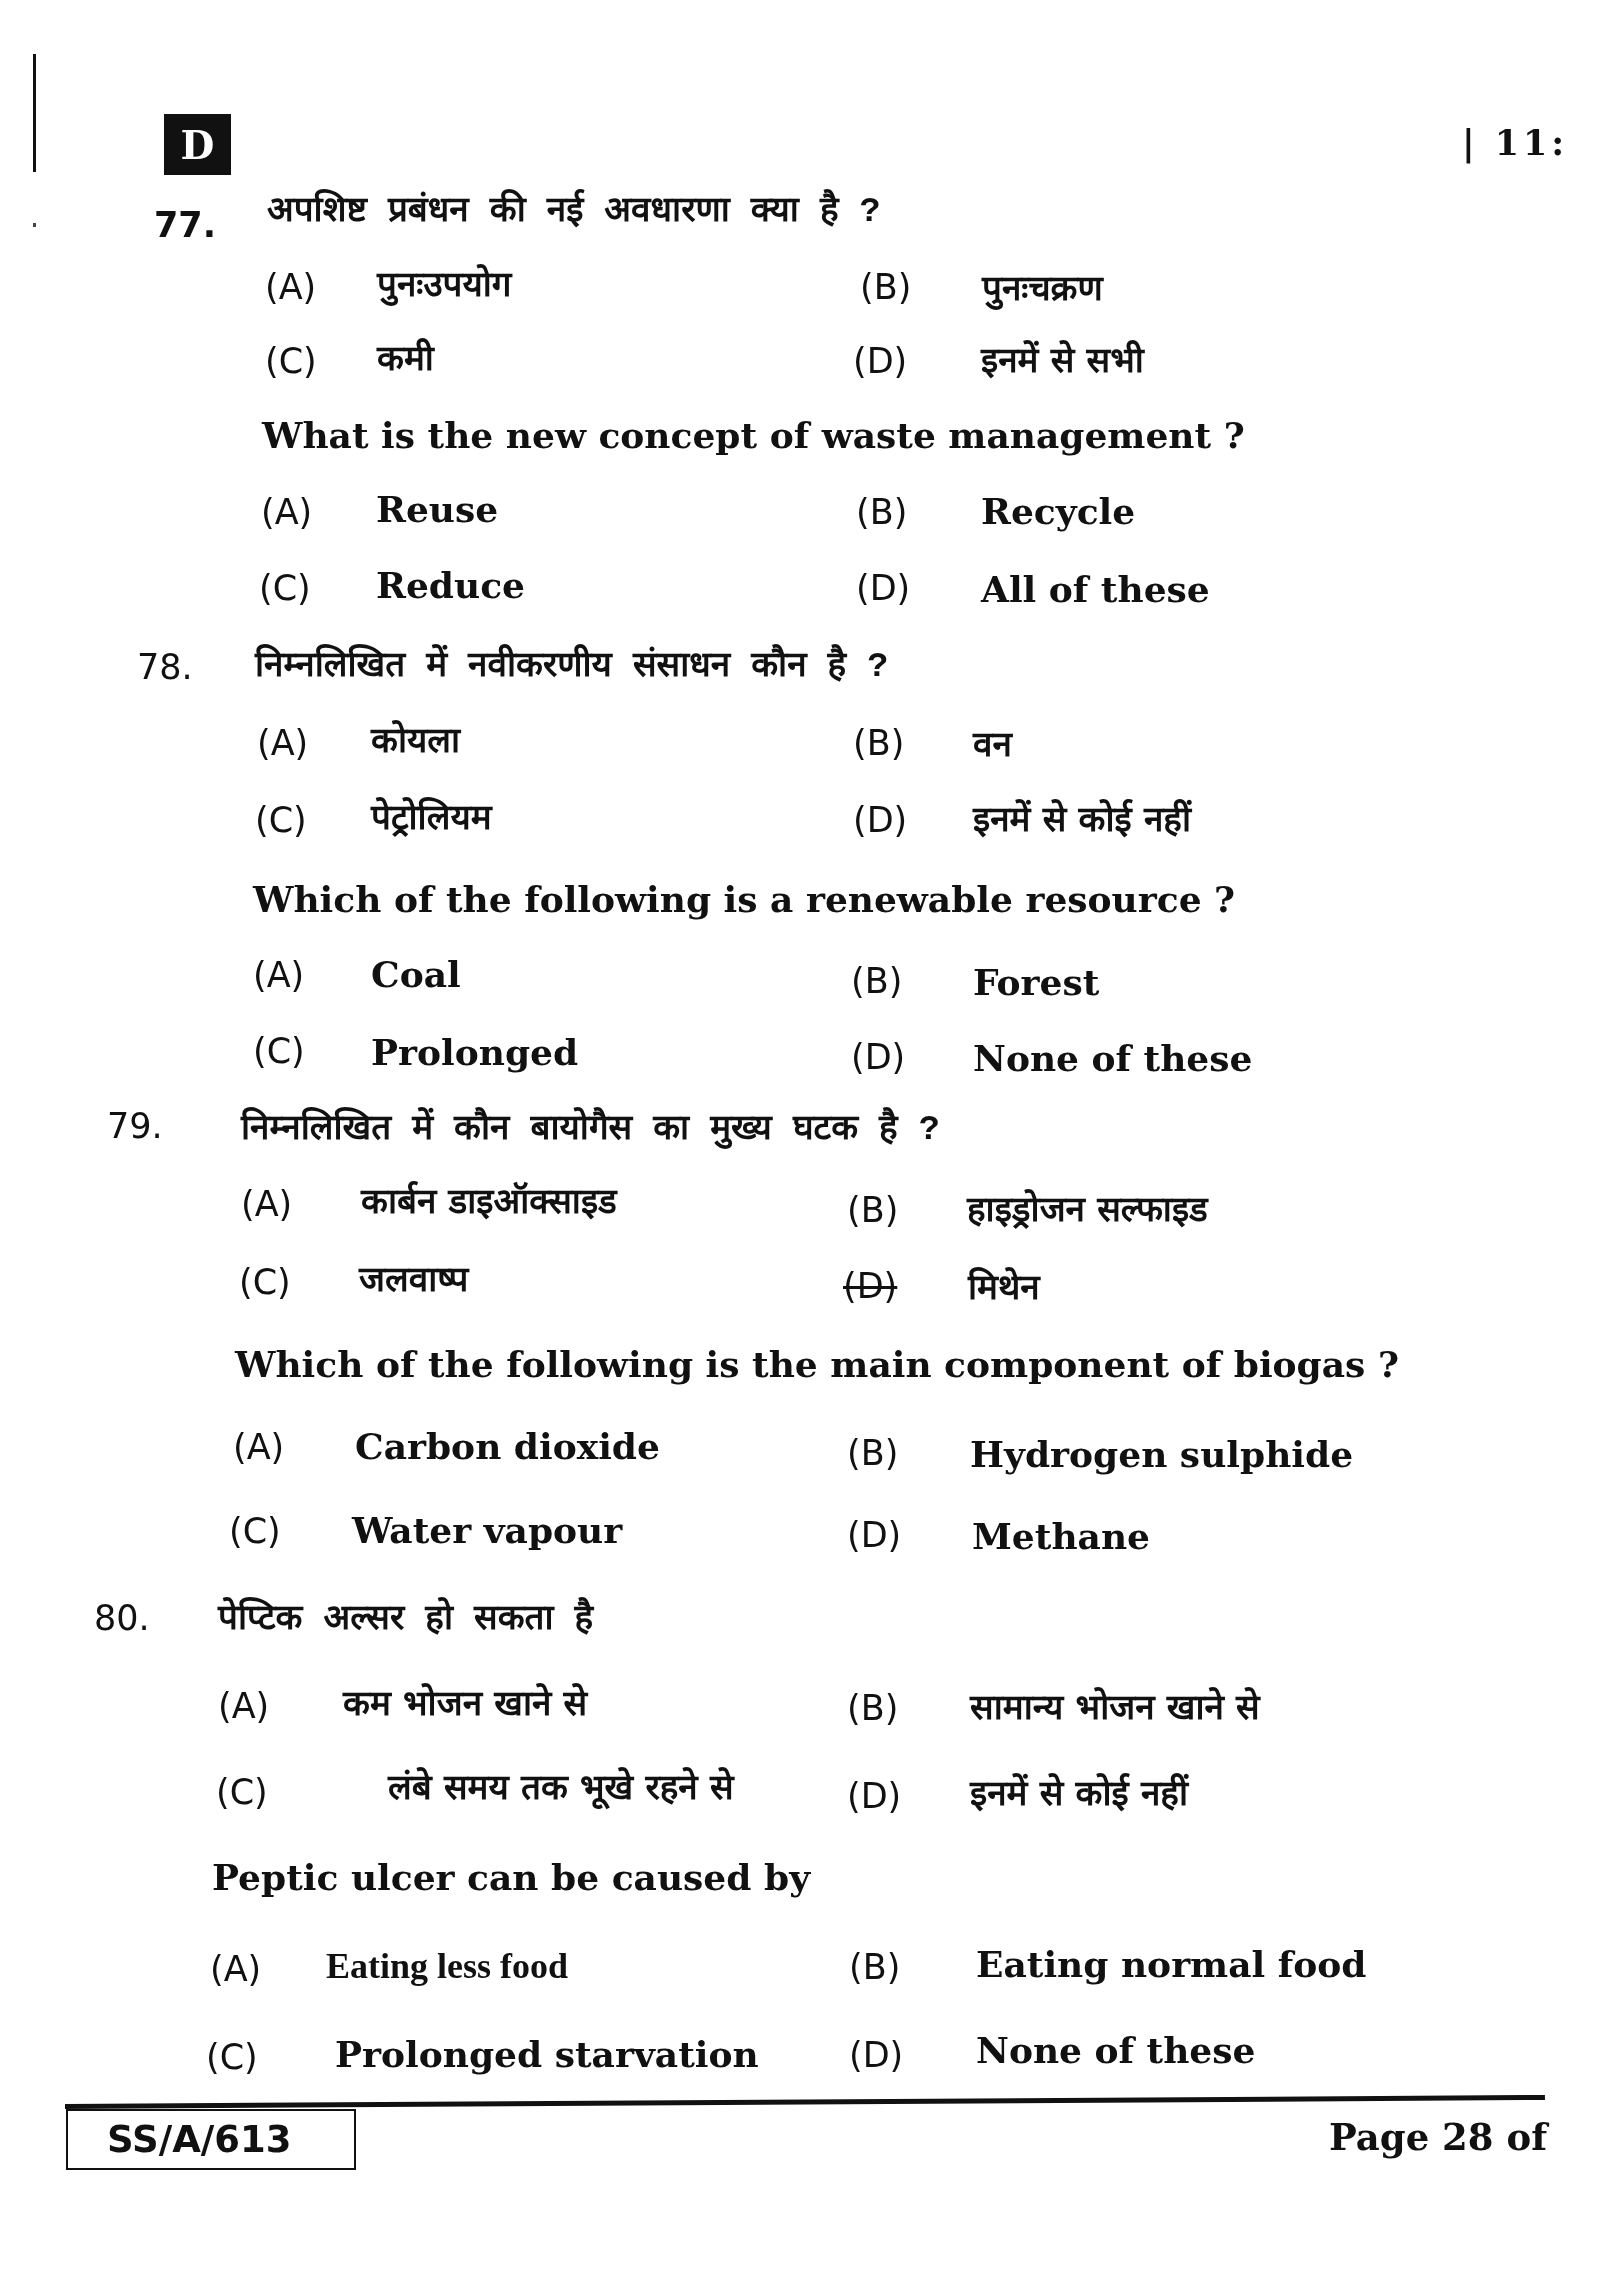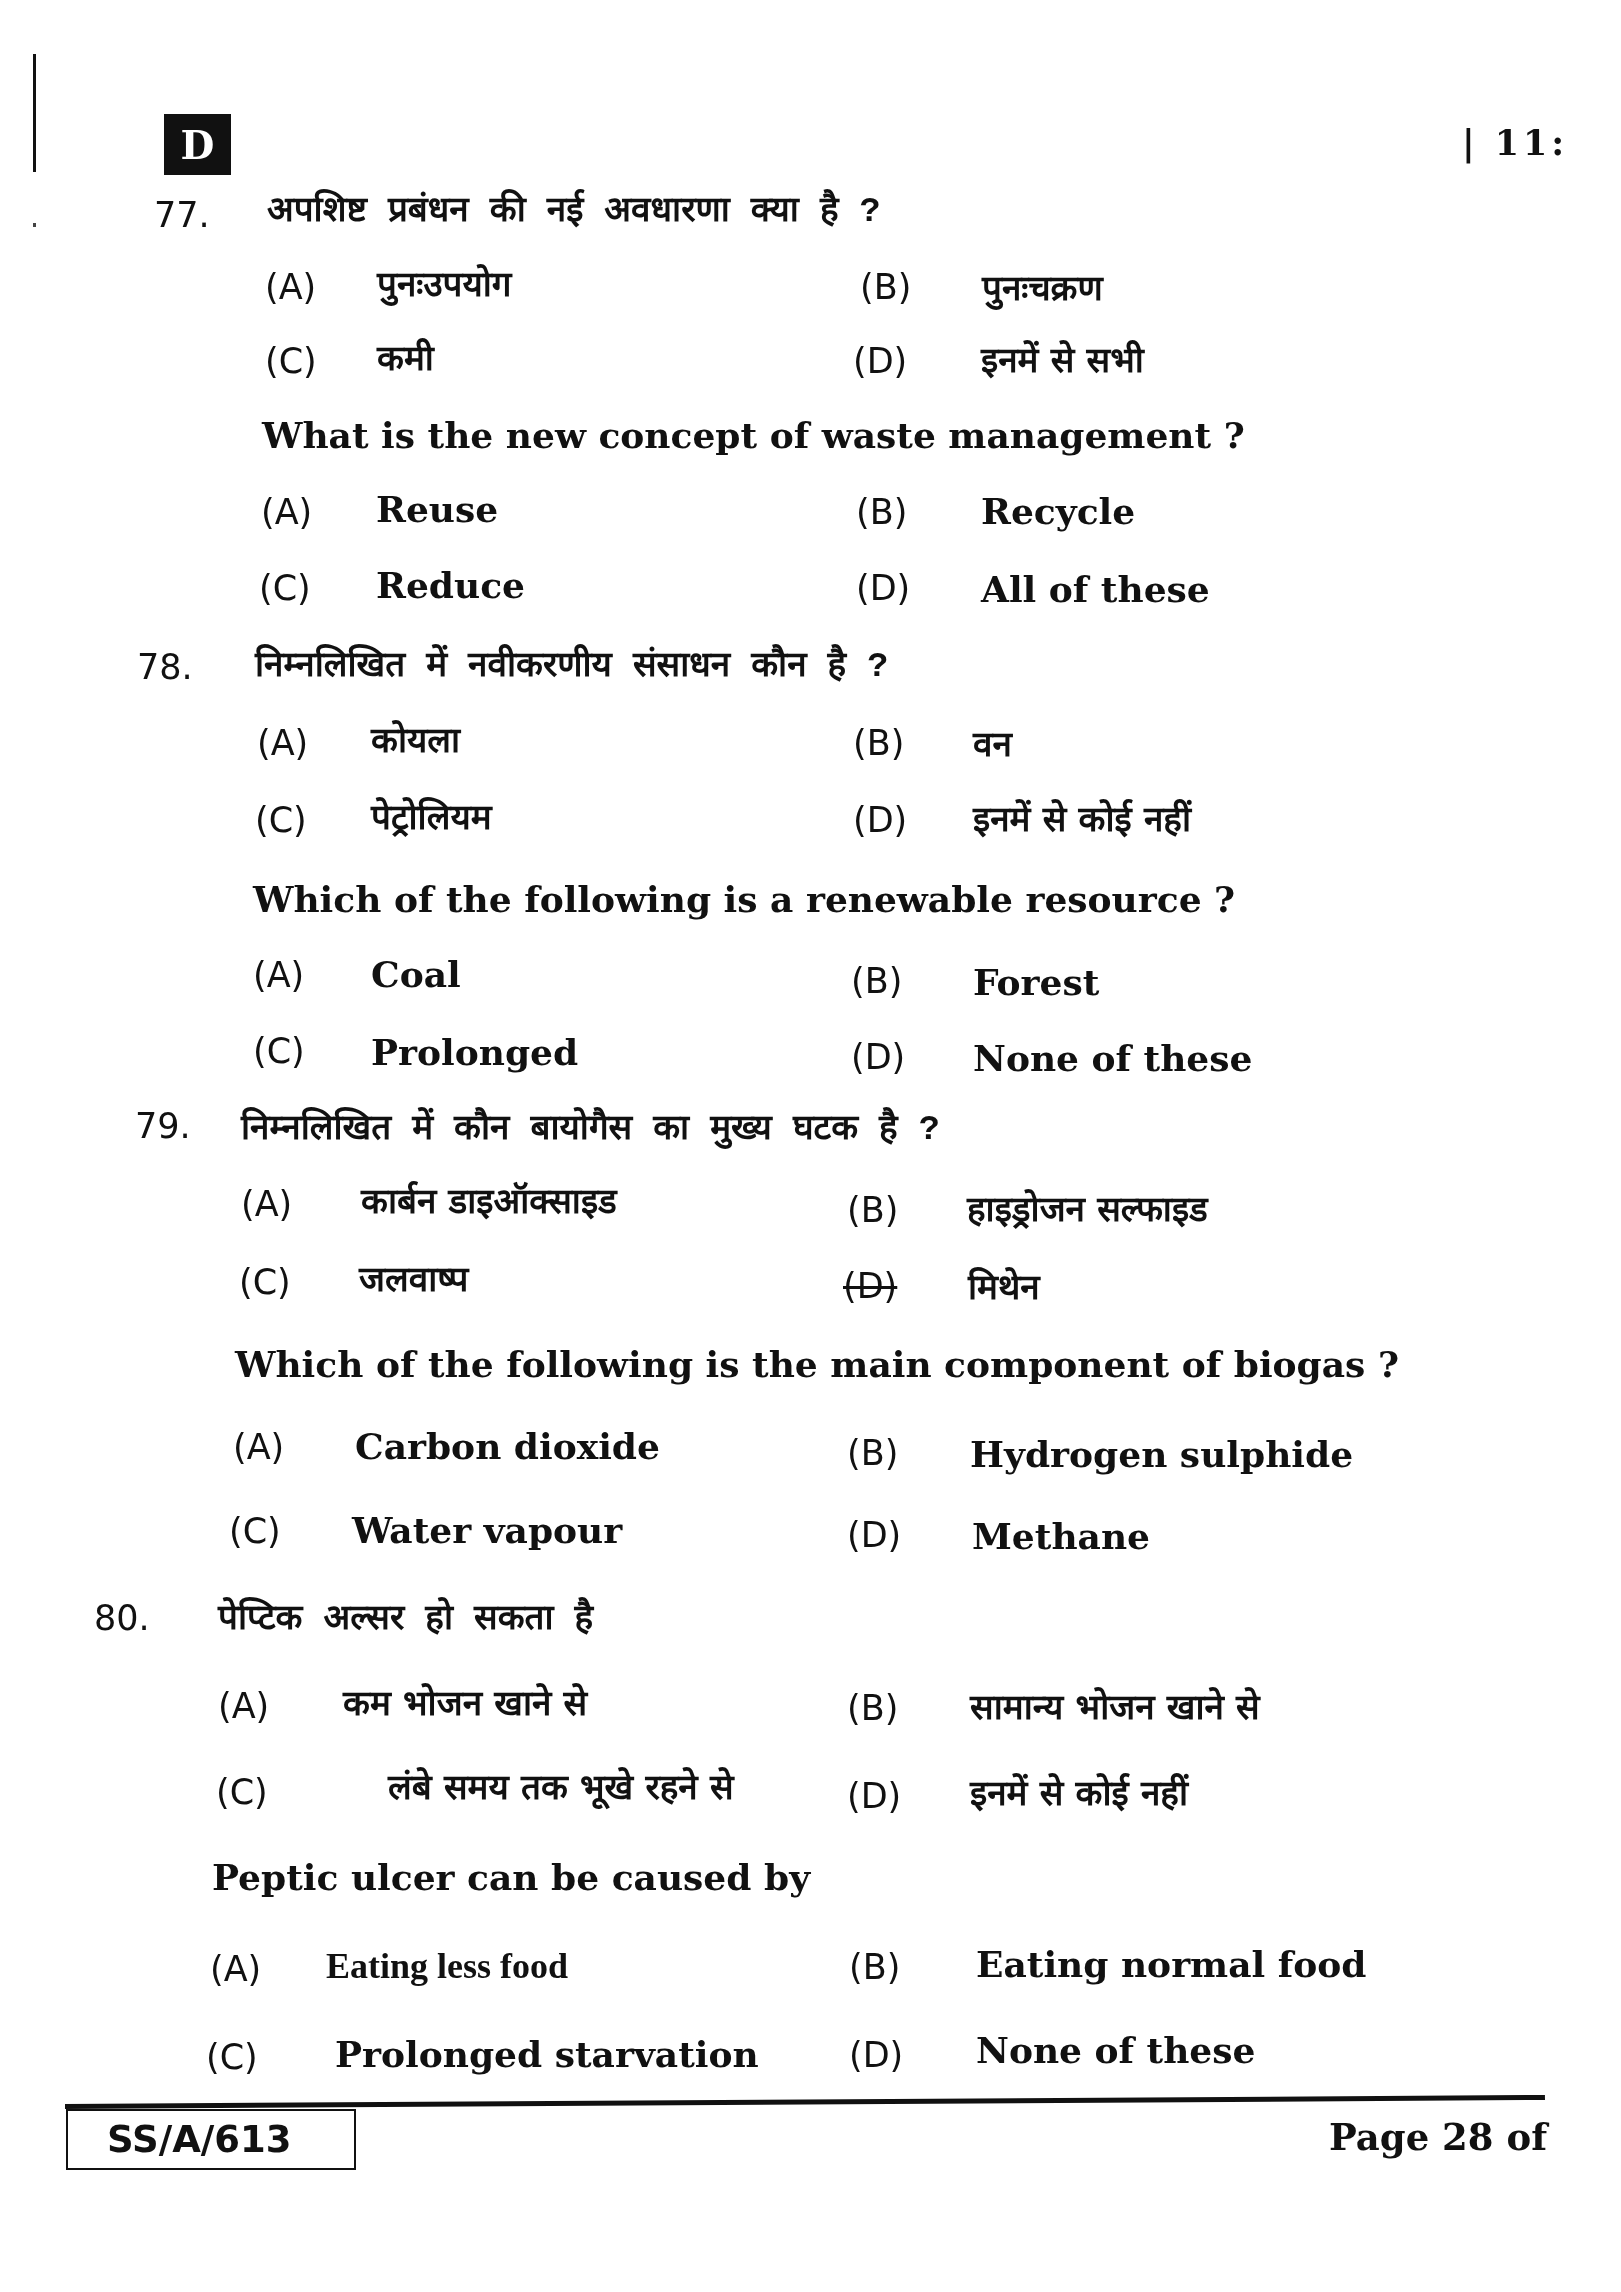--- a/index.html
+++ b/index.html
@@ -51,21 +51,21 @@
 </head>
 <body>
 
 <div class="margin-line"></div>
 <div class="margin-dot"></div>
 
 <div class="set-badge">D</div>
 <div class="page-mark">| 11:</div>
 
 <div>
-  <div class="q-num" style="left:154px;top:195px;">77.</div>
+  <div class="q-num" style="left:154px;top:205px;font-weight:bold;">77.</div>
   <div class="q-text hi" style="left:267px;top:184px;">अपशिष्ट प्रबंधन की नई अवधारणा क्या है ?</div>
   <div class="opt hi" style="left:265px;top:267px;">
     <span class="lbl">(A)</span>
     <span class="val" style="left:112px;top:-7.8px;">पुनःउपयोग</span>
   </div>
   <div class="opt hi" style="left:860px;top:267px;">
     <span class="lbl">(B)</span>
     <span class="val" style="left:122px;top:-3.9px;">पुनःचक्रण</span>
   </div>
   <div class="opt hi" style="left:265px;top:341px;">
@@ -127,21 +127,21 @@
     <span class="lbl">(C)</span>
     <span class="val" style="left:118px;top:0px;">Prolonged</span>
   </div>
   <div class="opt en" style="left:851px;top:1037px;">
     <span class="lbl">(D)</span>
     <span class="val" style="left:122px;top:0px;">None of these</span>
   </div>
 </div>
 
 <div>
-  <div class="q-num" style="left:135px;top:1106px;">79.</div>
+  <div class="q-num" style="left:107px;top:1106px;">79.</div>
   <div class="q-text hi" style="left:241px;top:1102px;">निम्नलिखित में कौन बायोगैस का मुख्य घटक है ?</div>
   <div class="opt hi" style="left:241px;top:1184px;">
     <span class="lbl">(A)</span>
     <span class="val" style="left:120px;top:-7.8px;">कार्बन डाइऑक्साइड</span>
   </div>
   <div class="opt hi" style="left:847px;top:1190px;">
     <span class="lbl">(B)</span>
     <span class="val" style="left:120px;top:-5.9px;">हाइड्रोजन सल्फाइड</span>
   </div>
   <div class="opt hi" style="left:239px;top:1262px;">

